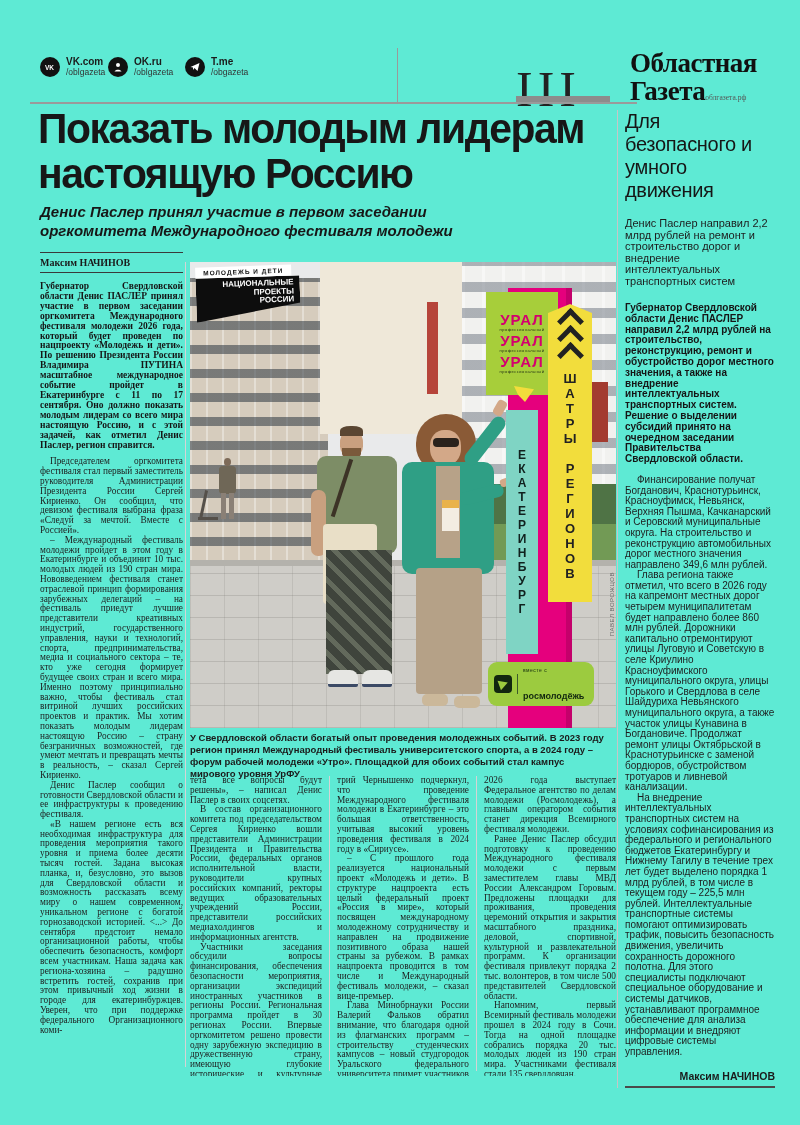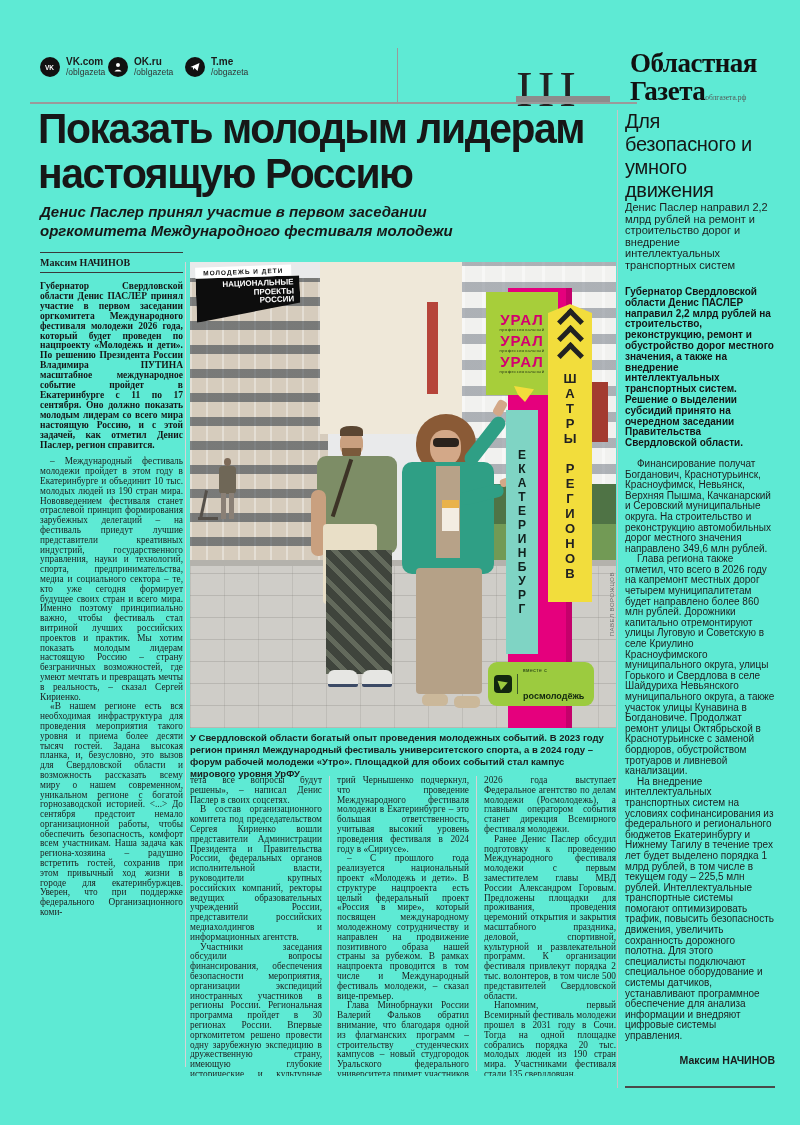--- a/index.html
+++ b/index.html
@@ -74,21 +74,21 @@
   .chev{width:14px;height:14px;border-top:5px solid #222;border-right:5px solid #222;
         transform:rotate(-45deg);margin:-4px auto 2px auto;}
   .credit{position:absolute;right:1px;bottom:92px;writing-mode:vertical-rl;transform:rotate(180deg);
           font-size:6px;color:#6a6a6a;letter-spacing:.5px;}
   .caption{position:absolute;left:190px;top:732px;width:420px;font-weight:bold;
            font-size:9.5px;line-height:12px;color:#1a1a1a;}
 
   
   .sidebar{position:absolute;left:625px;top:110px;width:150px;}
   .sb-title{font-size:20px;line-height:23px;font-weight:normal;letter-spacing:-0.3px;
-            color:#161616;}
+            color:#161616;margin-bottom:16px;}
   .sb-sub{font-size:11px;line-height:11.5px;color:#1d1d1d;margin-bottom:16px;}
   .sb-lead{font-weight:bold;font-size:10px;line-height:10.8px;color:#151515;margin-bottom:10px;}
   .sb-body p{font-size:10px;line-height:10.6px;margin:0;text-indent:12px;color:#1d1d1d;}
   .sb-author{font-weight:bold;font-size:10.5px;text-align:right;margin-top:12px;}
   .sb-vrule{position:absolute;left:617px;top:110px;width:1px;height:978px;background:#c6c6c6;}
   .sb-hrule{position:absolute;left:625px;top:1086px;width:150px;height:2px;background:#4a4a4a;}
 </style>
 </head>
 <body>
 
@@ -138,21 +138,23 @@
     <div><span class="m2">Газета</span><span class="site">облгазета.рф</span></div>
   </div>
 
   <div class="headline">Показать молодым лидерам настоящую Россию</div>
   <div class="subhead">Денис Паслер принял участие в первом заседании оргкомитета Международного фестиваля молодежи</div>
 
   <div class="col1">
     <div class="byline-block">Максим НАЧИНОВ</div>
     <div class="lead-par">Губернатор Свердловской области Денис ПАСЛЕР принял участие в первом заседании оргкомитета Международного фестиваля молодежи 2026 года, который будет проведен по нацпроекту «Молодежь и дети». По решению Президента России Владимира ПУТИНА масштабное международное событие пройдет в Екатеринбурге с 11 по 17 сентября. Оно должно показать молодым лидерам со всего мира настоящую Россию, и с этой задачей, как отметил Денис Паслер, регион справится.</div>
     <div class="bodytext">
+        <p>Председателем оргкомитета фестиваля стал первый заместитель руководителя Администрации Президента России Сергей Кириенко. Он сообщил, что девизом фестиваля выбрана фраза «Следуй за мечтой. Вместе с Россией».</p>
         <p>– Международный фестиваль молодежи пройдет в этом году в Екатеринбурге и объединит 10 тыс. молодых людей из 190 стран мира. Нововведением фестиваля станет отраслевой принцип формирования зарубежных делегаций – на фестиваль приедут лучшие представители креативных индустрий, государственного управления, науки и технологий, спорта, предпринимательства, медиа и социального сектора – те, кто уже сегодня формирует будущее своих стран и всего мира. Именно поэтому принципиально важно, чтобы фестиваль стал витриной лучших российских проектов и практик. Мы хотим показать молодым лидерам настоящую Россию – страну безграничных возможностей, где умеют мечтать и превращать мечты в реальность, – сказал Сергей Кириенко.</p>
+        <p>Денис Паслер сообщил о готовности Свердловской области и ее инфраструктуры к проведению фестиваля.</p>
         <p>«В нашем регионе есть вся необходимая инфраструктура для проведения мероприятия такого уровня и приема более десяти тысяч гостей. Задана высокая планка, и, безусловно, это вызов для Свердловской области и возможность рассказать всему миру о нашем современном, уникальном регионе с богатой горнозаводской историей. &lt;...&gt; До сентября предстоит немало организационной работы, чтобы обеспечить безопасность, комфорт всем участникам. Наша задача как региона-хозяина – радушно встретить гостей, сохранив при этом привычный ход жизни в городе для екатеринбуржцев. Уверен, что при поддержке федерального Организационного коми-</p>
       </div>
   </div>
   <div class="colrule" style="left:185px;top:262px;height:805px;"></div>
 
   <div class="photo">
 
     <div class="abs win-left" style="left:0;top:16px;width:138px;height:292px;"></div>
     <div class="abs" style="left:130px;top:0;width:152px;height:172px;background:#efe8d9;"></div>
     <div class="abs" style="left:237px;top:40px;width:11px;height:92px;background:#b6443a;"></div>
@@ -250,21 +252,21 @@
       </div>
     <div class="bodytext">
         <p>трий Чернышенко подчеркнул, что проведение Международного фестиваля молодежи в Екатеринбурге – это большая ответственность, учитывая высокий уровень проведения фестиваля в 2024 году в «Сириусе».</p>
         <p>– С прошлого года реализуется национальный проект «Молодежь и дети». В структуре нацпроекта есть целый федеральный проект «Россия в мире», который посвящен международному молодежному сотрудничеству и направлен на продвижение позитивного образа нашей страны за рубежом. В рамках нацпроекта проводится в том числе и Международный фестиваль молодежи, – сказал вице-премьер.</p>
         <p>Глава Минобрнауки России Валерий Фальков обратил внимание, что благодаря одной из флагманских программ – строительству студенческих кампусов – новый студгородок Уральского федерального университета примет участников Международного фестиваля молодежи.</p>
       </div>
     <div class="bodytext">
       <div class="bodytext">
           <p>2026 года выступает Федеральное агентство по делам молодежи (Росмолодежь), а главным оператором события станет дирекция Всемирного фестиваля молодежи.</p>
           <p>Ранее Денис Паслер обсудил подготовку к проведению Международного фестиваля молодежи с первым заместителем главы МВД России Александром Горовым. Предложены площадки для проживания, проведения церемоний открытия и закрытия масштабного праздника, деловой, спортивной, культурной и развлекательной программ. К организации фестиваля привлекут порядка 2 тыс. волонтеров, в том числе 500 представителей Свердловской области.</p>
-          <p>Напомним, первый Всемирный фестиваль молодежи прошел в 2031 году в Сочи. Тогда на одной площадке собрались порядка 20 тыс. молодых людей из 190 стран мира. Участниками фестиваля стали 135 свердловчан.</p>
+          <p>Напомним, первый Всемирный фестиваль молодежи прошел в 2024 году в Сочи. Тогда на одной площадке собрались порядка 20 тыс. молодых людей из 190 стран мира. Участниками фестиваля стали 135 свердловчан.</p>
         </div>
 
     </div>
   </div>
   <div class="colrule" style="left:329px;top:776px;height:295px;"></div>
   <div class="colrule" style="left:476px;top:776px;height:295px;"></div>
 
   <div class="sb-vrule"></div>
   <div class="sidebar">
     <div class="sb-title">Для безопасного и умного движения</div>

